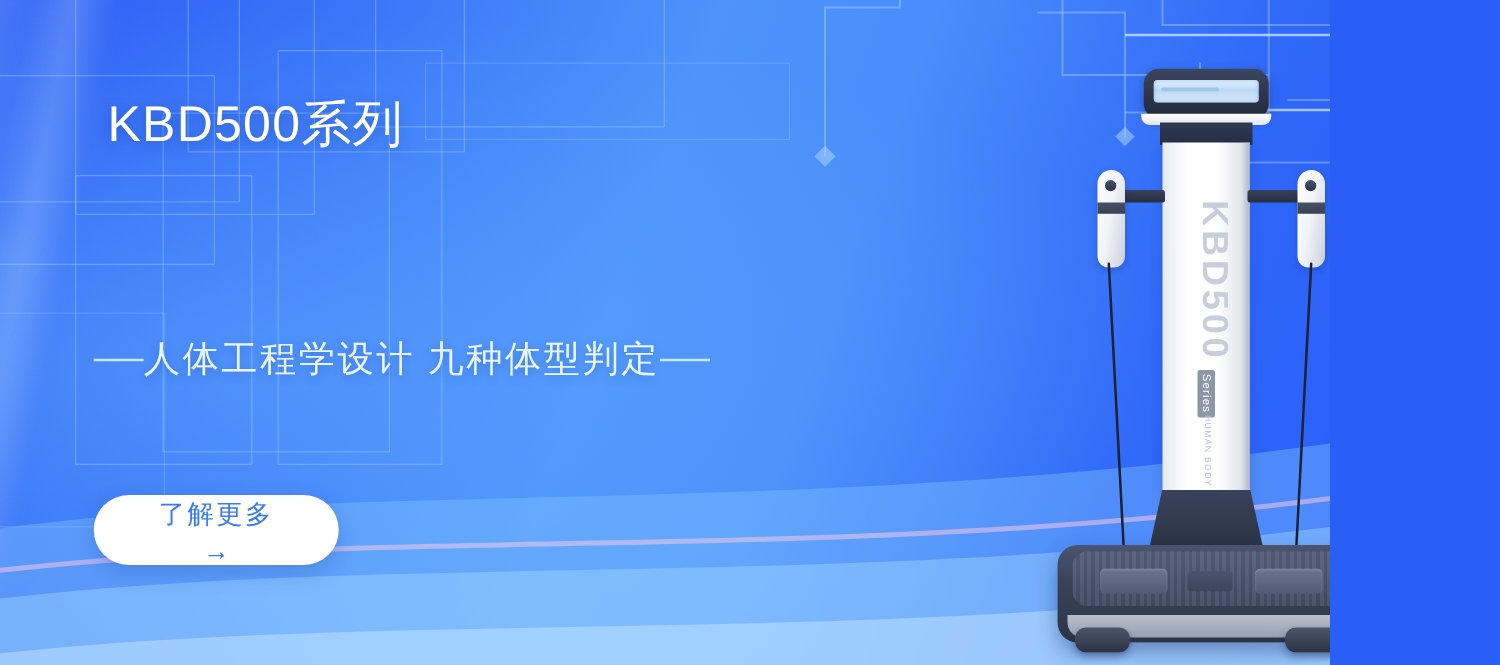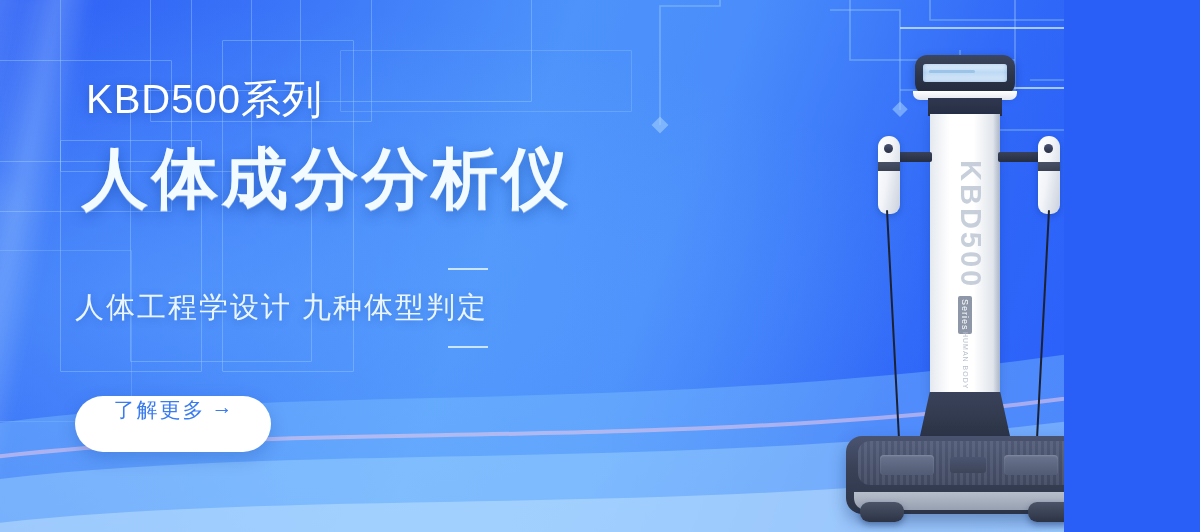--- a/index.html
+++ b/index.html
@@ -60,33 +60,33 @@
   }
   .headline{
     position:absolute;left:82px;top:134px;
     font-size:66px;font-weight:bold;letter-spacing:4px;
     color:#f2fbff;
     text-shadow:0 4px 14px rgba(12,58,150,.48), 0 1px 0 rgba(255,255,255,.5);
     white-space:nowrap;
   }
   .subrow{
     position:absolute;left:75px;top:268px;
-    display:flex;align-items:flex-end;gap:18px;white-space:nowrap;flex-direction:column;
+    display:flex;align-items:center;white-space:nowrap;
   }
   .dash{width:40px;height:2px;background:rgba(226,242,255,.85);display:block;}
   .subtitle{
     font-size:29px;color:#eaf6ff;letter-spacing:2px;font-weight:400;
     text-shadow:0 2px 8px rgba(12,58,150,.30);
   }
   .cta{
     position:absolute;left:75px;top:396px;
     width:196px;height:56px;border-radius:28px;background:#ffffff;
-    display:flex;justify-content:center;gap:6px;
+    display:flex;align-items:center;justify-content:center;gap:6px;
     box-shadow:0 6px 18px rgba(10,50,140,.22);
-    cursor:pointer;user-select:none;
+    cursor:pointer;user-select:none;flex-direction:column;
   }
   .cta-label{font-size:21px;color:#3a7bf0;letter-spacing:2px;}
   .cta-arrow{font-size:21px;color:#3a7bf0;line-height:1;}
 
   
   .device{position:absolute;left:820px;top:40px;width:330px;height:480px;}
   .dev-shadow{
     position:absolute;left:40px;top:415px;width:260px;height:46px;border-radius:50%;
     background:radial-gradient(closest-side,rgba(20,50,120,.38),rgba(20,50,120,0));
     filter:blur(3px);
@@ -237,21 +237,20 @@
   <svg class="waves" viewBox="0 0 1320 340" preserveAspectRatio="none">
     <path d="M0 150 C340 90 760 150 1320 40 L1320 340 L0 340 Z" fill="#7fc0ff" fill-opacity="0.42"></path>
     <path d="M0 205 C360 150 800 205 1320 110 L1320 340 L0 340 Z" fill="#a9dbff" fill-opacity="0.40"></path>
     <path d="M0 182 C370 128 790 186 1320 86" fill="none" stroke="#f0c8e8" stroke-opacity="0.55" stroke-width="4"></path>
     <path d="M0 248 C380 196 820 250 1320 156 L1320 340 L0 340 Z" fill="#cbe9ff" fill-opacity="0.45"></path>
     <path d="M0 300 C400 250 840 300 1320 220 L1320 340 L0 340 Z" fill="#9fd4ff" fill-opacity="0.40"></path>
   </svg>
 
   <div class="content">
     <div class="eyebrow">KBD500系列</div>
-    <div class="headline">人体成分分析仪</div>
 
     <div class="subrow">
       <span class="dash"></span>
       <span class="subtitle">人体工程学设计  九种体型判定</span>
       <span class="dash"></span>
     </div>
 
     <div class="cta">
       <span class="cta-label">了解更多</span>
       <span class="cta-arrow">→</span>

